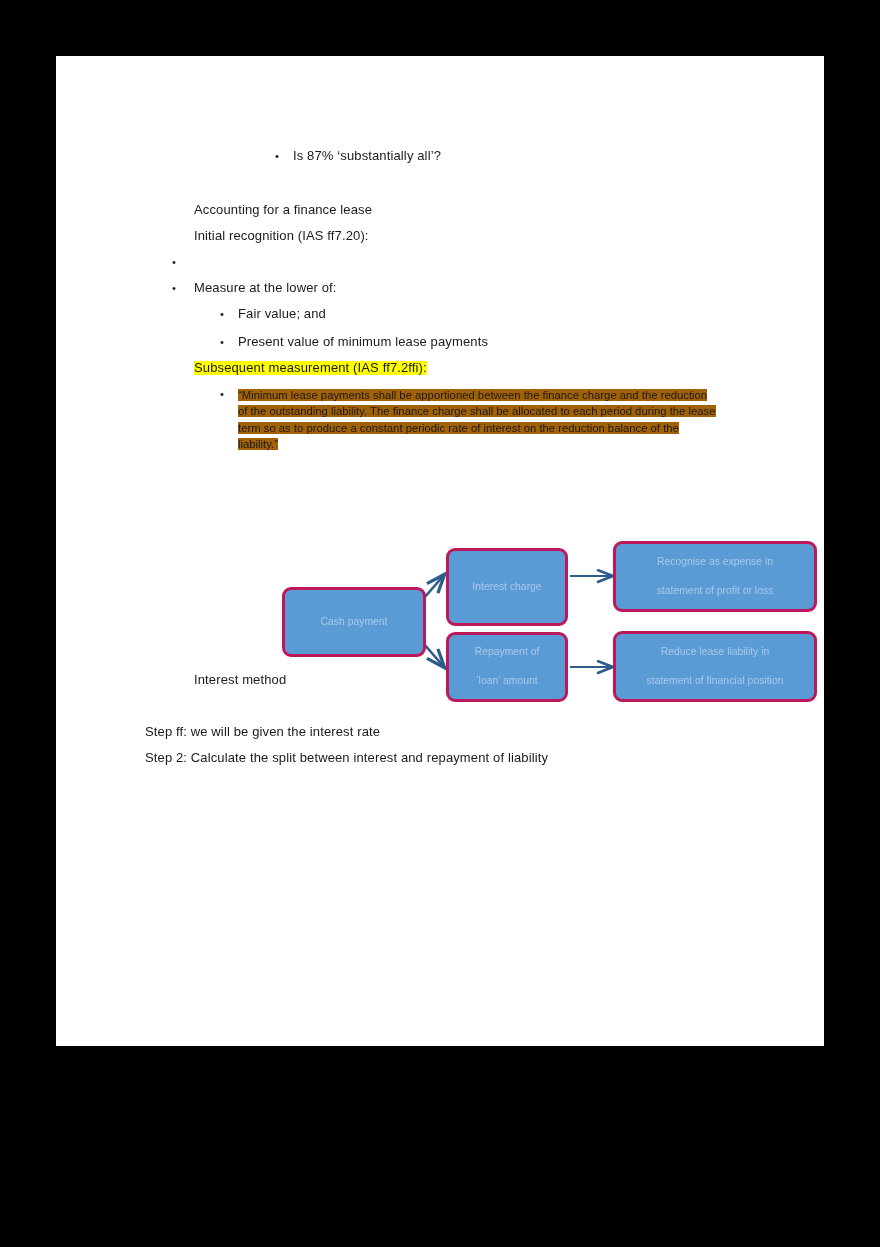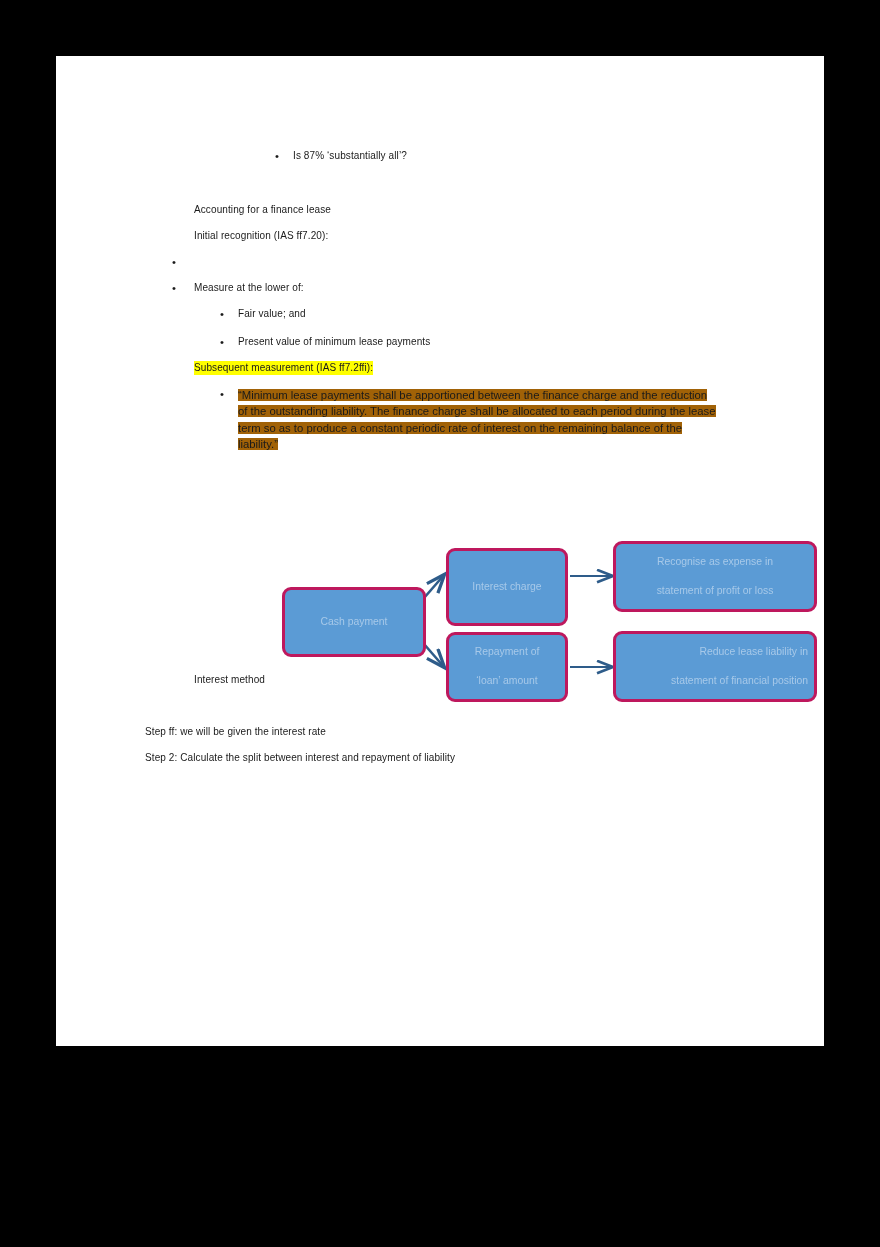--- a/index.html
+++ b/index.html
@@ -25,21 +25,21 @@
   .doc-body {
     position: absolute;
     left: 0;
     top: 0;
     width: 768px;
     height: 990px;
   }
   
   .line {
     position: absolute;
-    font-size: 10px;
+    font-size: 13px;
     color: #1a1a1a;
     line-height: 14px;
     white-space: nowrap;
     letter-spacing: 0.01em;
   }
   .bullet-dot {
     position: absolute;
     font-size: 11.3px;
     color: #1a1a1a;
     line-height: 14px;
@@ -114,21 +114,21 @@
 
     <div class="bullet-dot" style="left:164px; top:279px;">•</div>
     <div class="line" style="left:182px; top:279px;">Present value of minimum lease payments</div>
 
     <div class="line hl" style="left:138px; top:305px;">Subsequent measurement (IAS ff7.2ffi):</div>
 
     <div class="bullet-dot" style="left:164px; top:331px;">•</div>
     <div class="quote-block" style="left:182px; top:331px;">
       <span class="hlrow">“Minimum lease payments shall be apportioned between the finance charge and the reduction</span><br>
       <span class="hlrow">of the outstanding liability. The finance charge shall be allocated to each period during the lease</span><br>
-      <span class="hlrow">term so as to produce a constant periodic rate of interest on the remaining balance of the</span><br>
+      <span class="hlrow">term so as to produce a constant periodic rate of interest on the reduction balance of the</span><br>
       <span class="hlrow">liability.”</span>
     </div>
 
     <div id="diagram">
 
       <svg id="svg-arrows" viewBox="0 0 560 180">
         <defs>
           <marker id="ah" markerWidth="9" markerHeight="9" refX="7.4" refY="3.2" orient="auto" markerUnits="strokeWidth">
             <path d="M0.6,0.4 L7.8,3.2 L0.6,6.0" fill="none" stroke="#2E5C8A" stroke-width="1.25"></path>
           </marker>
@@ -158,21 +158,21 @@
         </span>
       </div>
 
       <div class="node" style="left:407px; top:70px; width:204px; height:71px;">
         <span>
           <span>Recognise as expense in</span><br>
           <span>statement of profit or loss</span>
         </span>
       </div>
 
-      <div class="node" style="left:407px; top:160px; width:204px; height:71px;text-align:right;">
+      <div class="node" style="left:407px; top:160px; width:204px; height:71px;">
         <span>
           <span>Reduce lease liability in</span><br>
           <span>statement of financial position</span>
         </span>
       </div>
 
     </div>
 
     <div class="line" style="left:138px; top:617px;">Interest method</div>
 

